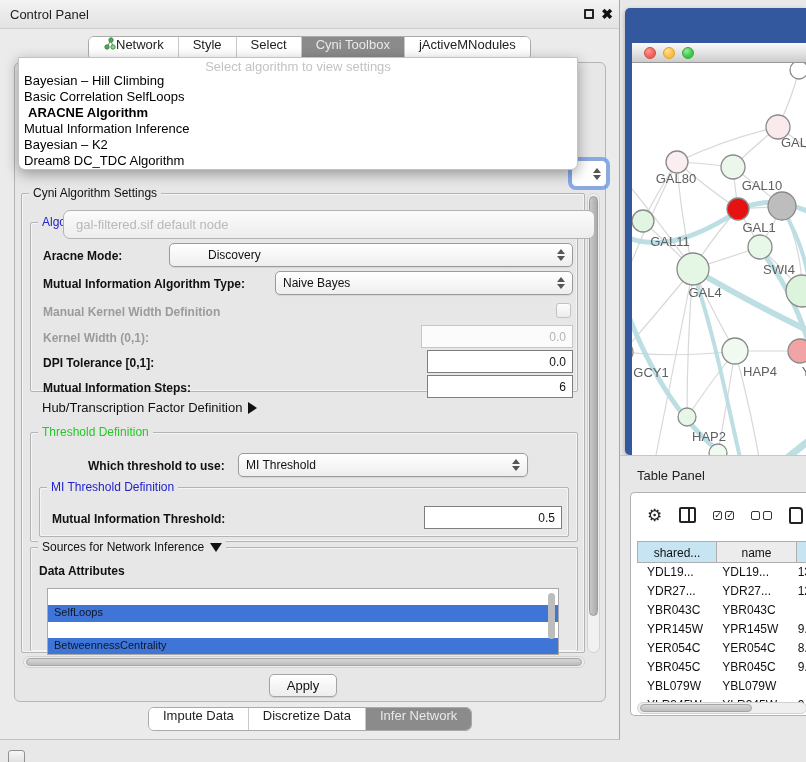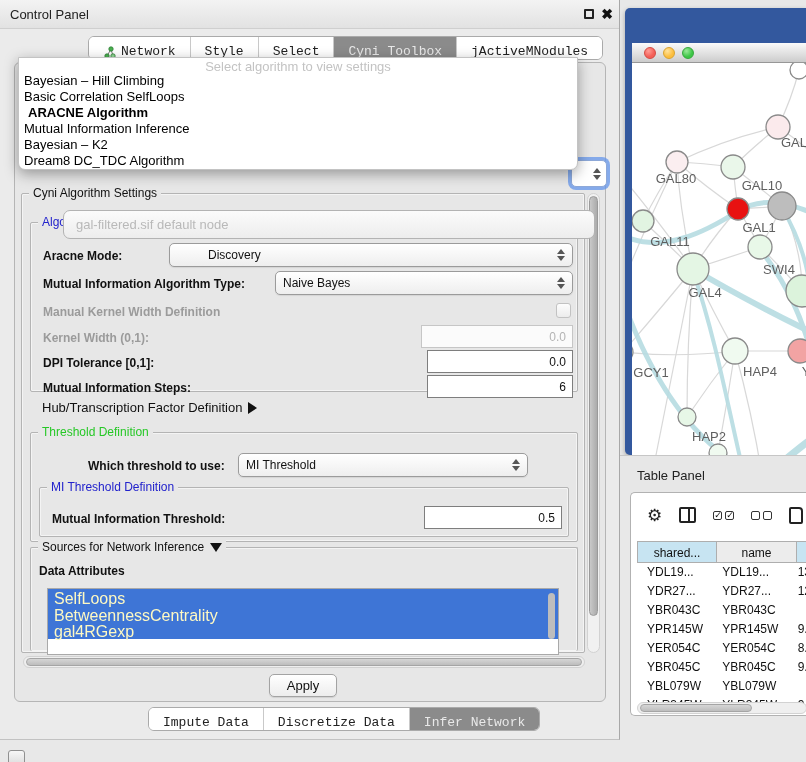--- a/index.html
+++ b/index.html
@@ -11,21 +11,21 @@
   .cp { position:absolute; left:0; top:0; width:620px; height:740px; background:#ebebeb;
         border-right:1px solid #a8a8a8; border-bottom:1px solid #c2c2c2; }
   .cp-titlebar { position:absolute; left:0; top:0; width:100%; height:29px;
         background:linear-gradient(#f3f3f3,#e2e2e2); border-bottom:1px solid #cfcfcf; }
   .cp-title { position:absolute; left:10px; top:7px; font-size:13px; color:#222; }
   .float-ic { position:absolute; right:25px; top:9px; width:10px; height:10px; border:2px solid #222; border-radius:1px; }
   .close-ic { position:absolute; right:6px; top:6px; font-size:14px; font-weight:bold; color:#111; }
 
   
   .tabbar { position:absolute; display:flex; background:#fff; border:1px solid #aaa; border-radius:6px; overflow:hidden; height:24px; }
-  .tab { display:flex; align-items:flex-end; gap:5px; padding:0 14px; font-size:13px; color:#222; border-right:1px solid #c9c9c9; background:#fff; white-space:nowrap;font-family:Liberation Mono, monospace; }
+  .tab { display:flex; align-items:flex-start; padding:0 14px; font-size:13px; color:#222; border-right:1px solid #c9c9c9; background:#fff; white-space:nowrap; }
   .tab:last-child { border-right:none; }
   .tab.sel { background:#8b8b8b; color:#e9e9e9; }
   .toptabs { left:88px; top:36px; }
   .bottabs { left:148px; top:707px; }
 
   
   .content { position:absolute; left:14px; top:62px; width:592px; height:640px;
         background:#e7e7e7; border:1px solid #b5b5b5; border-radius:6px; }
 
   
@@ -47,21 +47,21 @@
         box-shadow:inset 0 0 0 1px rgba(255,255,255,.55); }
   .gtitle { position:absolute; top:-8px; left:7px; background:#e7e7e7; padding:0 4px; font-size:12px; color:#111; white-space:nowrap; }
   .gtitle.blue { color:#2222cc; }
   .gtitle.green { color:#26c826; }
 
   .tri-right { display:inline-block; width:0; height:0; border-top:6px solid transparent; border-bottom:6px solid transparent; border-left:9px solid #111; vertical-align:-2px; margin-left:6px;}
   .tri-down { display:inline-block; width:0; height:0; border-left:6px solid transparent; border-right:6px solid transparent; border-top:9px solid #111; vertical-align:-1px; margin-left:6px;}
 
   
   .attr-list { position:absolute; background:#fff; border:1px solid #a9a9a9; overflow:hidden; }
-  .attr-item { height:16.5px; background:#3e75d6; color:#fef9c3; font-size:16px; padding:1px 0 0 6px; white-space:nowrap; }
+  .attr-item { height:16.5px; background:#3e75d6; color:#0f172a; font-size:11px; padding:1px 0 0 6px; white-space:nowrap;margin-top:16px; }
   .attr-scroll { position:absolute; right:3px; top:4px; width:7px; height:46px; background:#bdbdbd; border-radius:4px; }
 
   
   .vscroll { position:absolute; width:13px; background:#f1f1f1; border:1px solid #d2d2d2; border-radius:7px; }
   .vscroll .thumb { position:absolute; left:1px; width:9px; background:linear-gradient(90deg,#c9c9c9,#ababab); border:1px solid #9a9a9a; border-radius:5px; }
   .hscroll { position:absolute; height:12px; background:#efefef; border:1px solid #d2d2d2; border-radius:7px; }
   .hscroll .thumb { position:absolute; top:1px; height:8px; background:linear-gradient(#d6d6d6,#bdbdbd); border:1px solid #a5a5a5; border-radius:5px; }
 
   .btn { position:absolute; display:flex; align-items:center; justify-content:center; font-size:13px; color:#111;
         background:linear-gradient(#ffffff,#ededed); border:1px solid #a3a3a3; border-radius:5px; box-shadow:0 1px 1px rgba(0,0,0,.1); }

